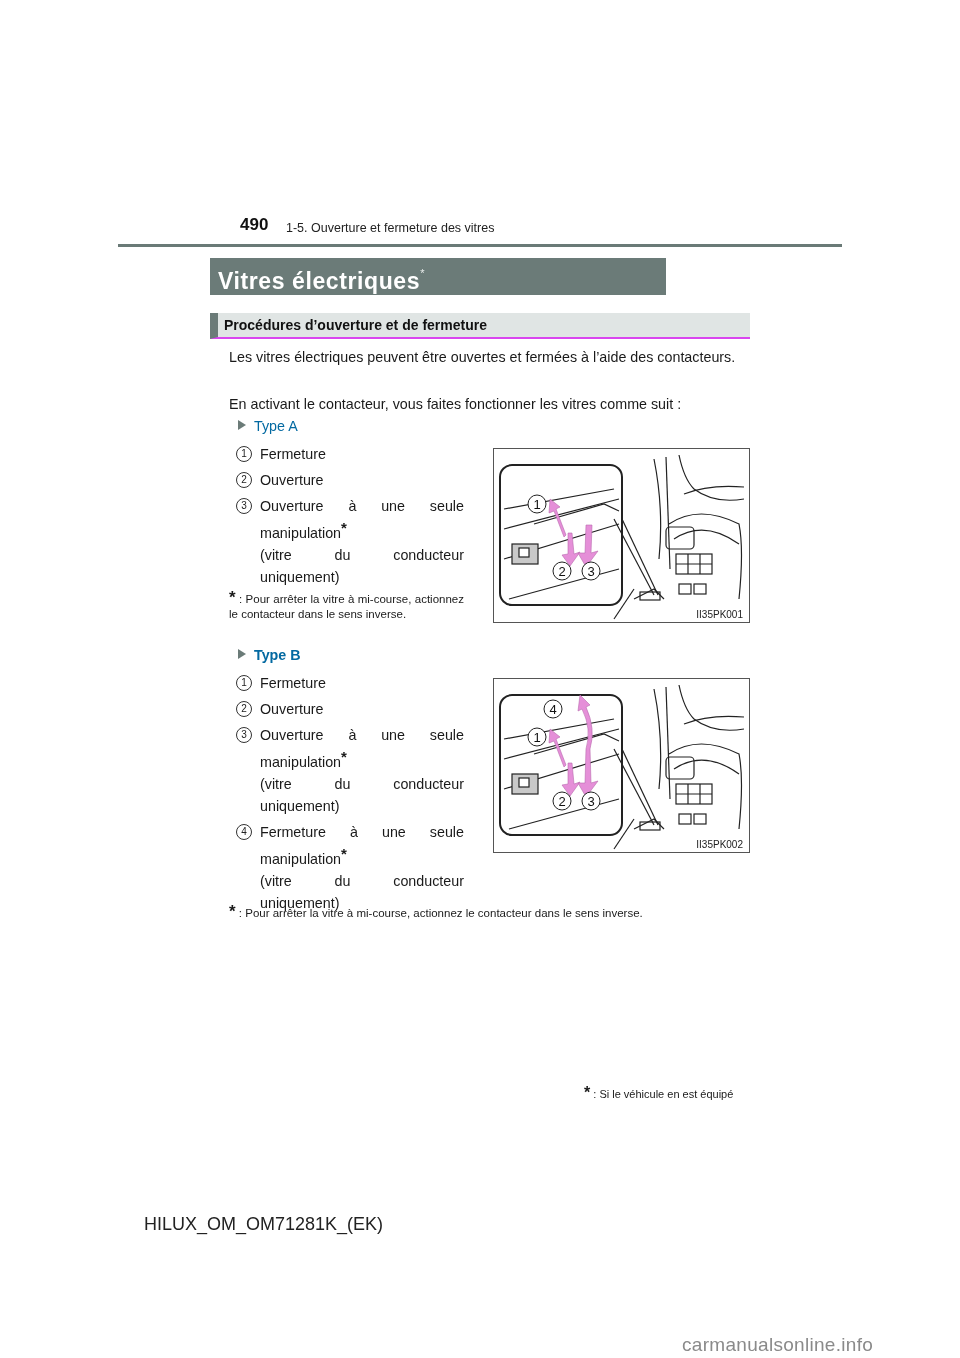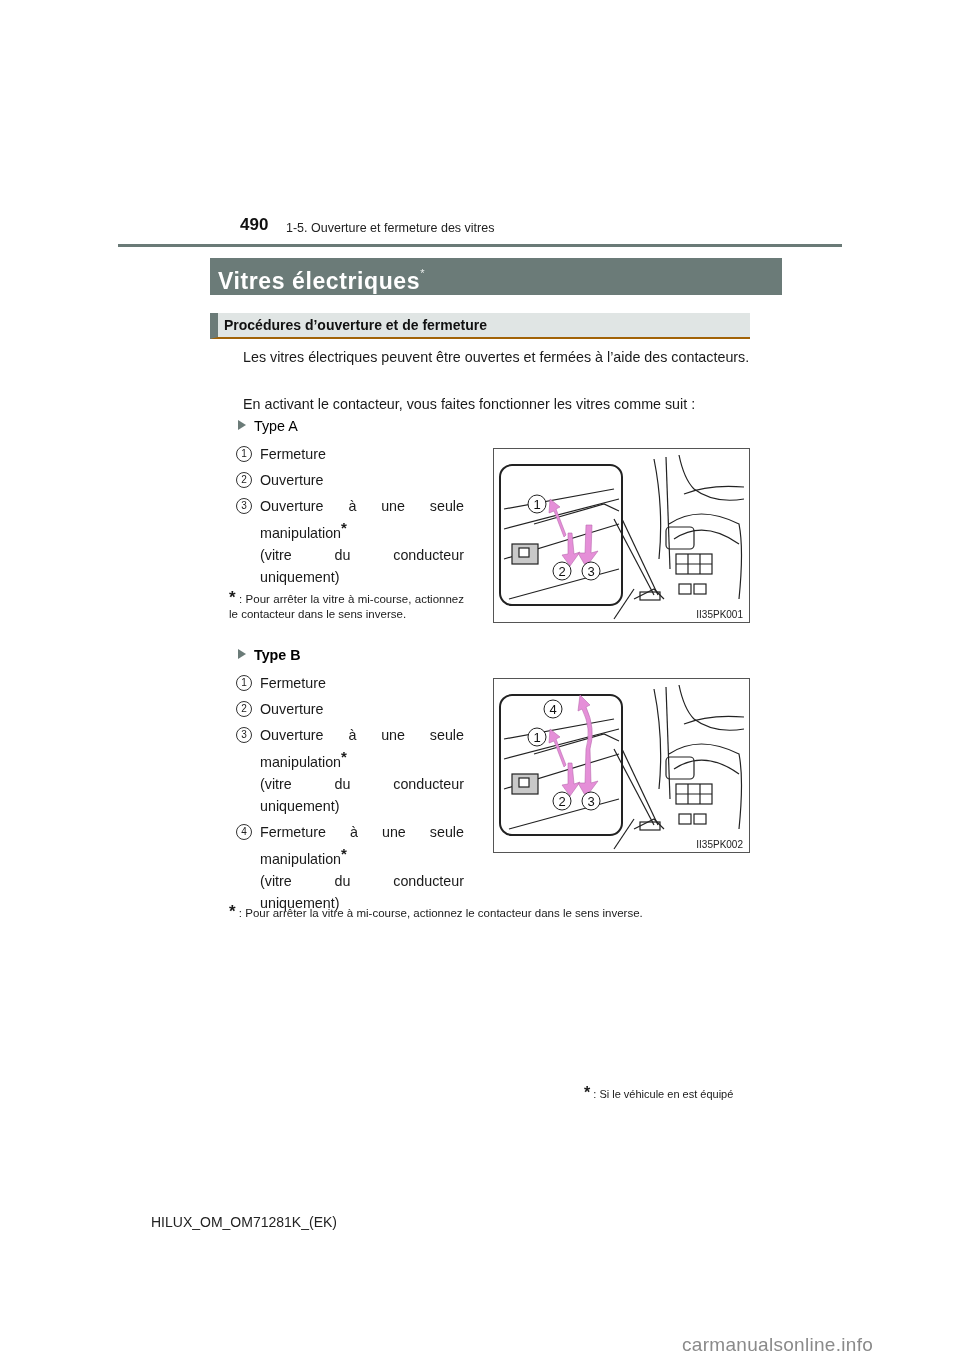--- a/index.html
+++ b/index.html
@@ -6,46 +6,46 @@
   body {
     width: 960px; height: 1358px; position: relative; background: #ffffff;
     font-family: "Liberation Sans", "DejaVu Sans", sans-serif; color: #1a1a1a;
     overflow: hidden;
   }
   .abs { position: absolute; }
   .page-num { left: 240px; top: 215px; font-size: 17px; font-weight: bold; color: #111; }
   .section-title { left: 286px; top: 221px; font-size: 12.5px; color: #222; }
   .header-rule { left: 118px; top: 244px; width: 724px; height: 3px; background: #6a7a77; }
   .title-bar {
-    left: 210px; top: 258px; width: 572px; height: 37px; background: #6b7b78;
+    left: 210px; top: 258px; width: 456px; height: 37px; background: #6b7b78;
     color: #fff; font-weight: bold; font-size: 23px; letter-spacing: 0.6px;
     box-sizing: border-box; padding-left: 8px; line-height: 37px;
   }
   .title-bar sup { font-size: 11px; font-weight: normal; position: relative; top: -3px; color: #e8eceb; }
   .sub-bar {
     left: 210px; top: 313px; width: 540px; height: 26px; background: #e0e5e4;
-    border-left: 8px solid #6b7b78; border-bottom: 2px solid #a16207; box-sizing: border-box;
+    border-left: 8px solid #6b7b78; border-bottom: 2px solid #d946ef; box-sizing: border-box;
     padding-left: 6px; line-height: 25px; font-weight: bold; font-size: 14px; color: #111;
   }
-  .para { left: 229px; width: 520px; font-size: 14.3px; line-height: 22px; text-align: justify; color: #1a1a1a; margin-left: 14px; }
-  .type-label { font-size: 14.3px; color: #000000; padding-left: 8px; }
+  .para { left: 229px; width: 520px; font-size: 14.3px; line-height: 22px; text-align: justify; color: #1a1a1a; }
+  .type-label { font-size: 14.3px; color: #0369a1; padding-left: 8px; }
   .tri { display: inline-block; width: 0; height: 0; border-top: 5px solid transparent; border-bottom: 5px solid transparent; border-left: 8px solid #6b7b78; margin-right: 8px; vertical-align: 1px; }
   .list { left: 236px; width: 228px; font-size: 14.3px; line-height: 22px; color: #1a1a1a; }
   .item { position: relative; padding-left: 24px; margin-bottom: 4px; text-align: justify; }
   .num {
     position: absolute; left: 0; top: 3px; width: 14px; height: 14px; border: 1px solid #333;
     border-radius: 50%; font-size: 10px; line-height: 14px; text-align: center; color: #222;
   }
   .ast { font-size: 15px; font-weight: bold; vertical-align: 5px; }
   .note-small { font-size: 11.5px; line-height: 15px; text-align: justify; }
   .fig {
     border: 1px solid #555; background: #fff; box-sizing: border-box;
   }
   .fig-code { position: absolute; right: 6px; bottom: 2px; font-size: 10px; color: #222; }
-  .footer { left: 144px; top: 1214px; font-size: 14px; color: #222; margin-left: 7px; }
+  .footer { left: 144px; top: 1214px; font-size: 18px; color: #222; }
   .watermark { left: 682px; top: 1334px; font-size: 19px; color: #8a8a8a; letter-spacing: 0.3px; text-align: center; }
 </style>
 </head>
 <body>
 
 <div class="abs page-num">490</div>
 <div class="abs section-title">1-5. Ouverture et fermeture des vitres</div>
 <div class="abs header-rule"></div>
 
 <div class="abs title-bar">

